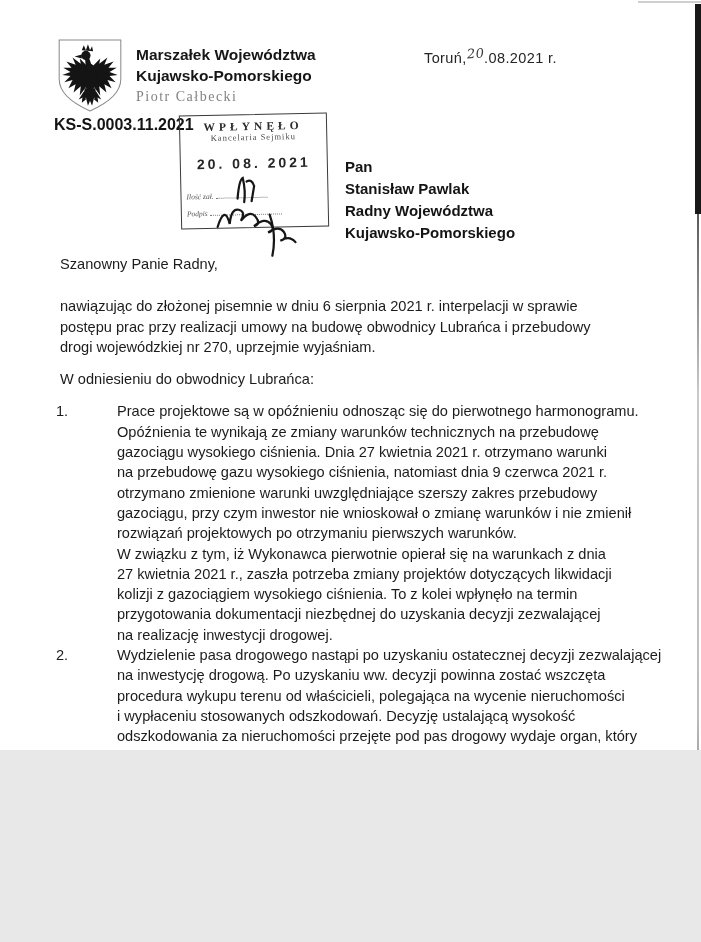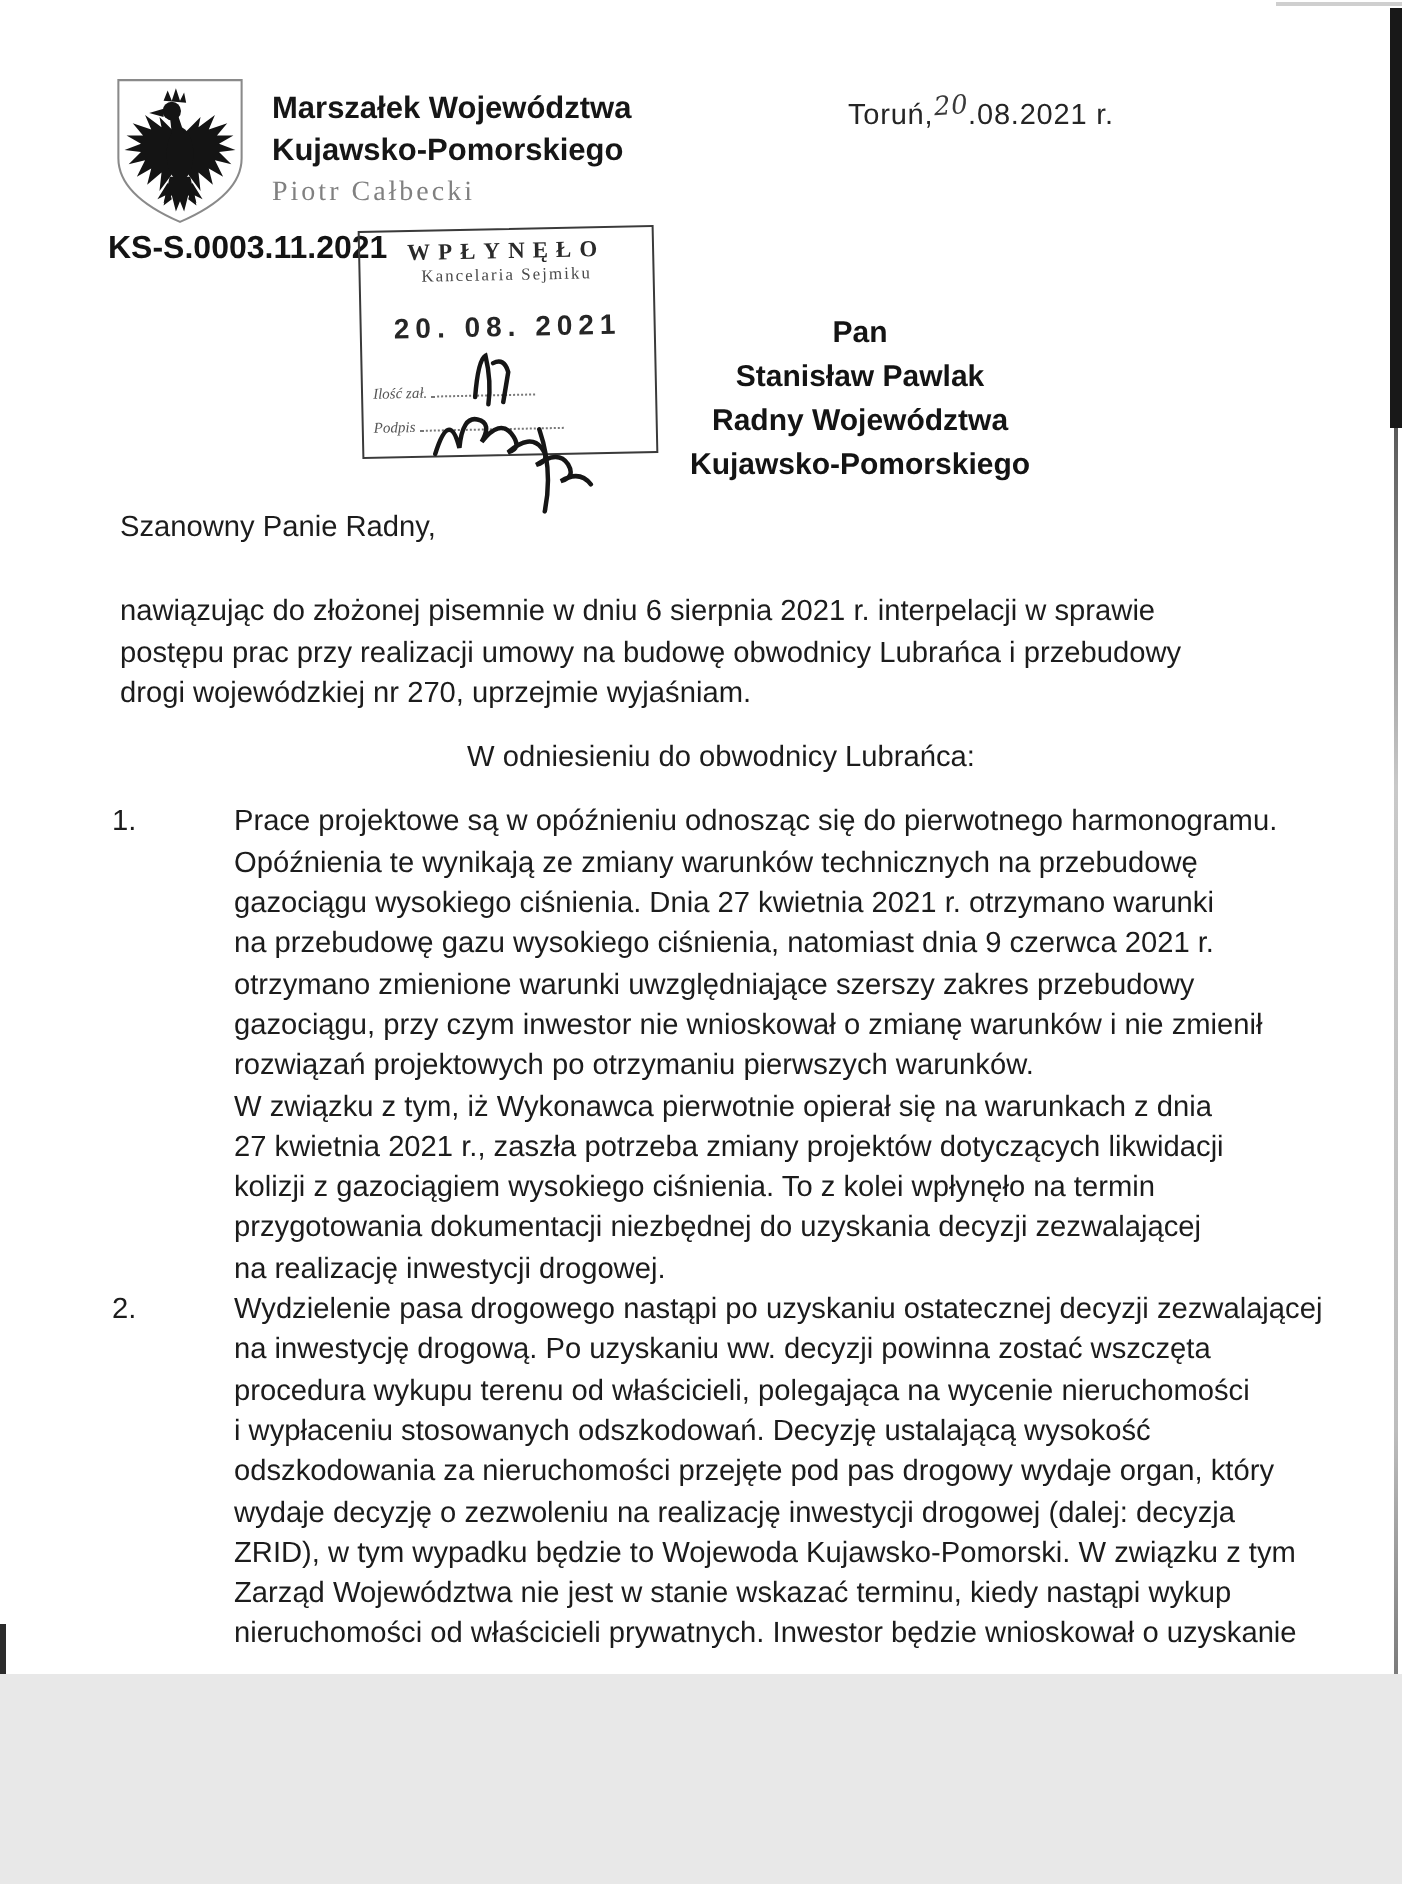--- a/index.html
+++ b/index.html
@@ -1,17 +1,17 @@
 <!DOCTYPE html>
 <html lang="pl"><head>
 <meta charset="utf-8">
 <style>
   html,body{margin:0;padding:0;}
   body{background:#e8e8e8;font-family:"Liberation Sans",sans-serif;}
-  .page{position:relative;width:701px;height:837px;background:#ffffff;overflow:hidden;margin:0 auto;
+  .page{position:relative;width:701px;height:750px;background:#ffffff;overflow:hidden;margin:0 auto;
         color:#1d1d1d;text-decoration:underline;}
   
   .crest{position:absolute;left:54px;top:38px;width:72px;height:76px;}
   .sender{position:absolute;left:136px;top:44px;}
   .sender-title{font-weight:bold;font-size:15.5px;line-height:21px;white-space:pre-line;color:#161616;}
   .sender-name{margin-top:3px;font-size:14px;letter-spacing:1.5px;color:#6b6b6b;opacity:.85;
                font-family:"Liberation Serif",serif;}
   .place-date{position:absolute;left:424px;top:50px;font-size:14.5px;color:#252525;letter-spacing:.4px;}
   .hand-day{display:inline-block;font-family:"DejaVu Serif",serif;font-style:italic;font-size:13px;
             transform:translateY(-5px) rotate(-4deg);color:#3a3a3a;}
@@ -21,28 +21,28 @@
          transform:rotate(-1.2deg);font-family:"Liberation Serif",serif;color:#2a2a2a;}
   .stamp-line1{margin-top:5px;text-align:center;font-size:11.5px;font-weight:bold;letter-spacing:4px;}
   .stamp-line2{text-align:center;font-size:8.5px;letter-spacing:1px;color:#4a4a4a;}
   .stamp-date{margin-top:13px;text-align:center;font-size:14px;font-weight:bold;letter-spacing:3px;
               font-family:"Liberation Sans",sans-serif;color:#262626;}
   .stamp-small{position:absolute;left:5px;font-size:7.5px;color:#555;font-style:italic;}
   .stamp-small .dotline{display:inline-block;width:52px;height:6px;border-bottom:1px dotted #777;}
   .stamp-sig{position:absolute;left:28px;top:52px;width:112px;height:96px;overflow:visible;}
   
   .addressee{position:absolute;left:345px;top:156px;font-weight:bold;font-size:15px;line-height:22px;
-             white-space:pre-line;color:#141414;text-align:center;}
+             white-space:pre-line;color:#141414;}
   
   .body{position:absolute;left:48px;top:242px;width:625px;font-size:14.6px;line-height:20.3px;
         color:#1c1c1c;}
   .body p{margin:12px;white-space:pre-line;}
   .salutation{margin:0;}
   .intro{margin-top:22px !important;}
-  .heading{margin-top:12px !important;text-align:center;}
+  .heading{margin-top:12px !important;}
   .li{display:flex;align-items:flex-start;}
   .li .num{width:29px;flex:0 0 29px;padding-left:8px;box-sizing:border-box;}
   .li .txt{white-space:pre-line;width:588px;margin-left:40px;}
   
   .portrait{position:absolute;left:432px;top:843px;width:64px;height:72px;}
   .year{position:absolute;left:504px;top:845px;font-size:25px;font-weight:bold;letter-spacing:2px;
         color:#1d1d1d;}
   .year .y-gray{color:#9a9a9a;font-weight:bold;}
   .foot-l1{position:absolute;left:521px;top:879px;font-size:9px;font-weight:bold;letter-spacing:.4px;
            color:#2a2a2a;}

